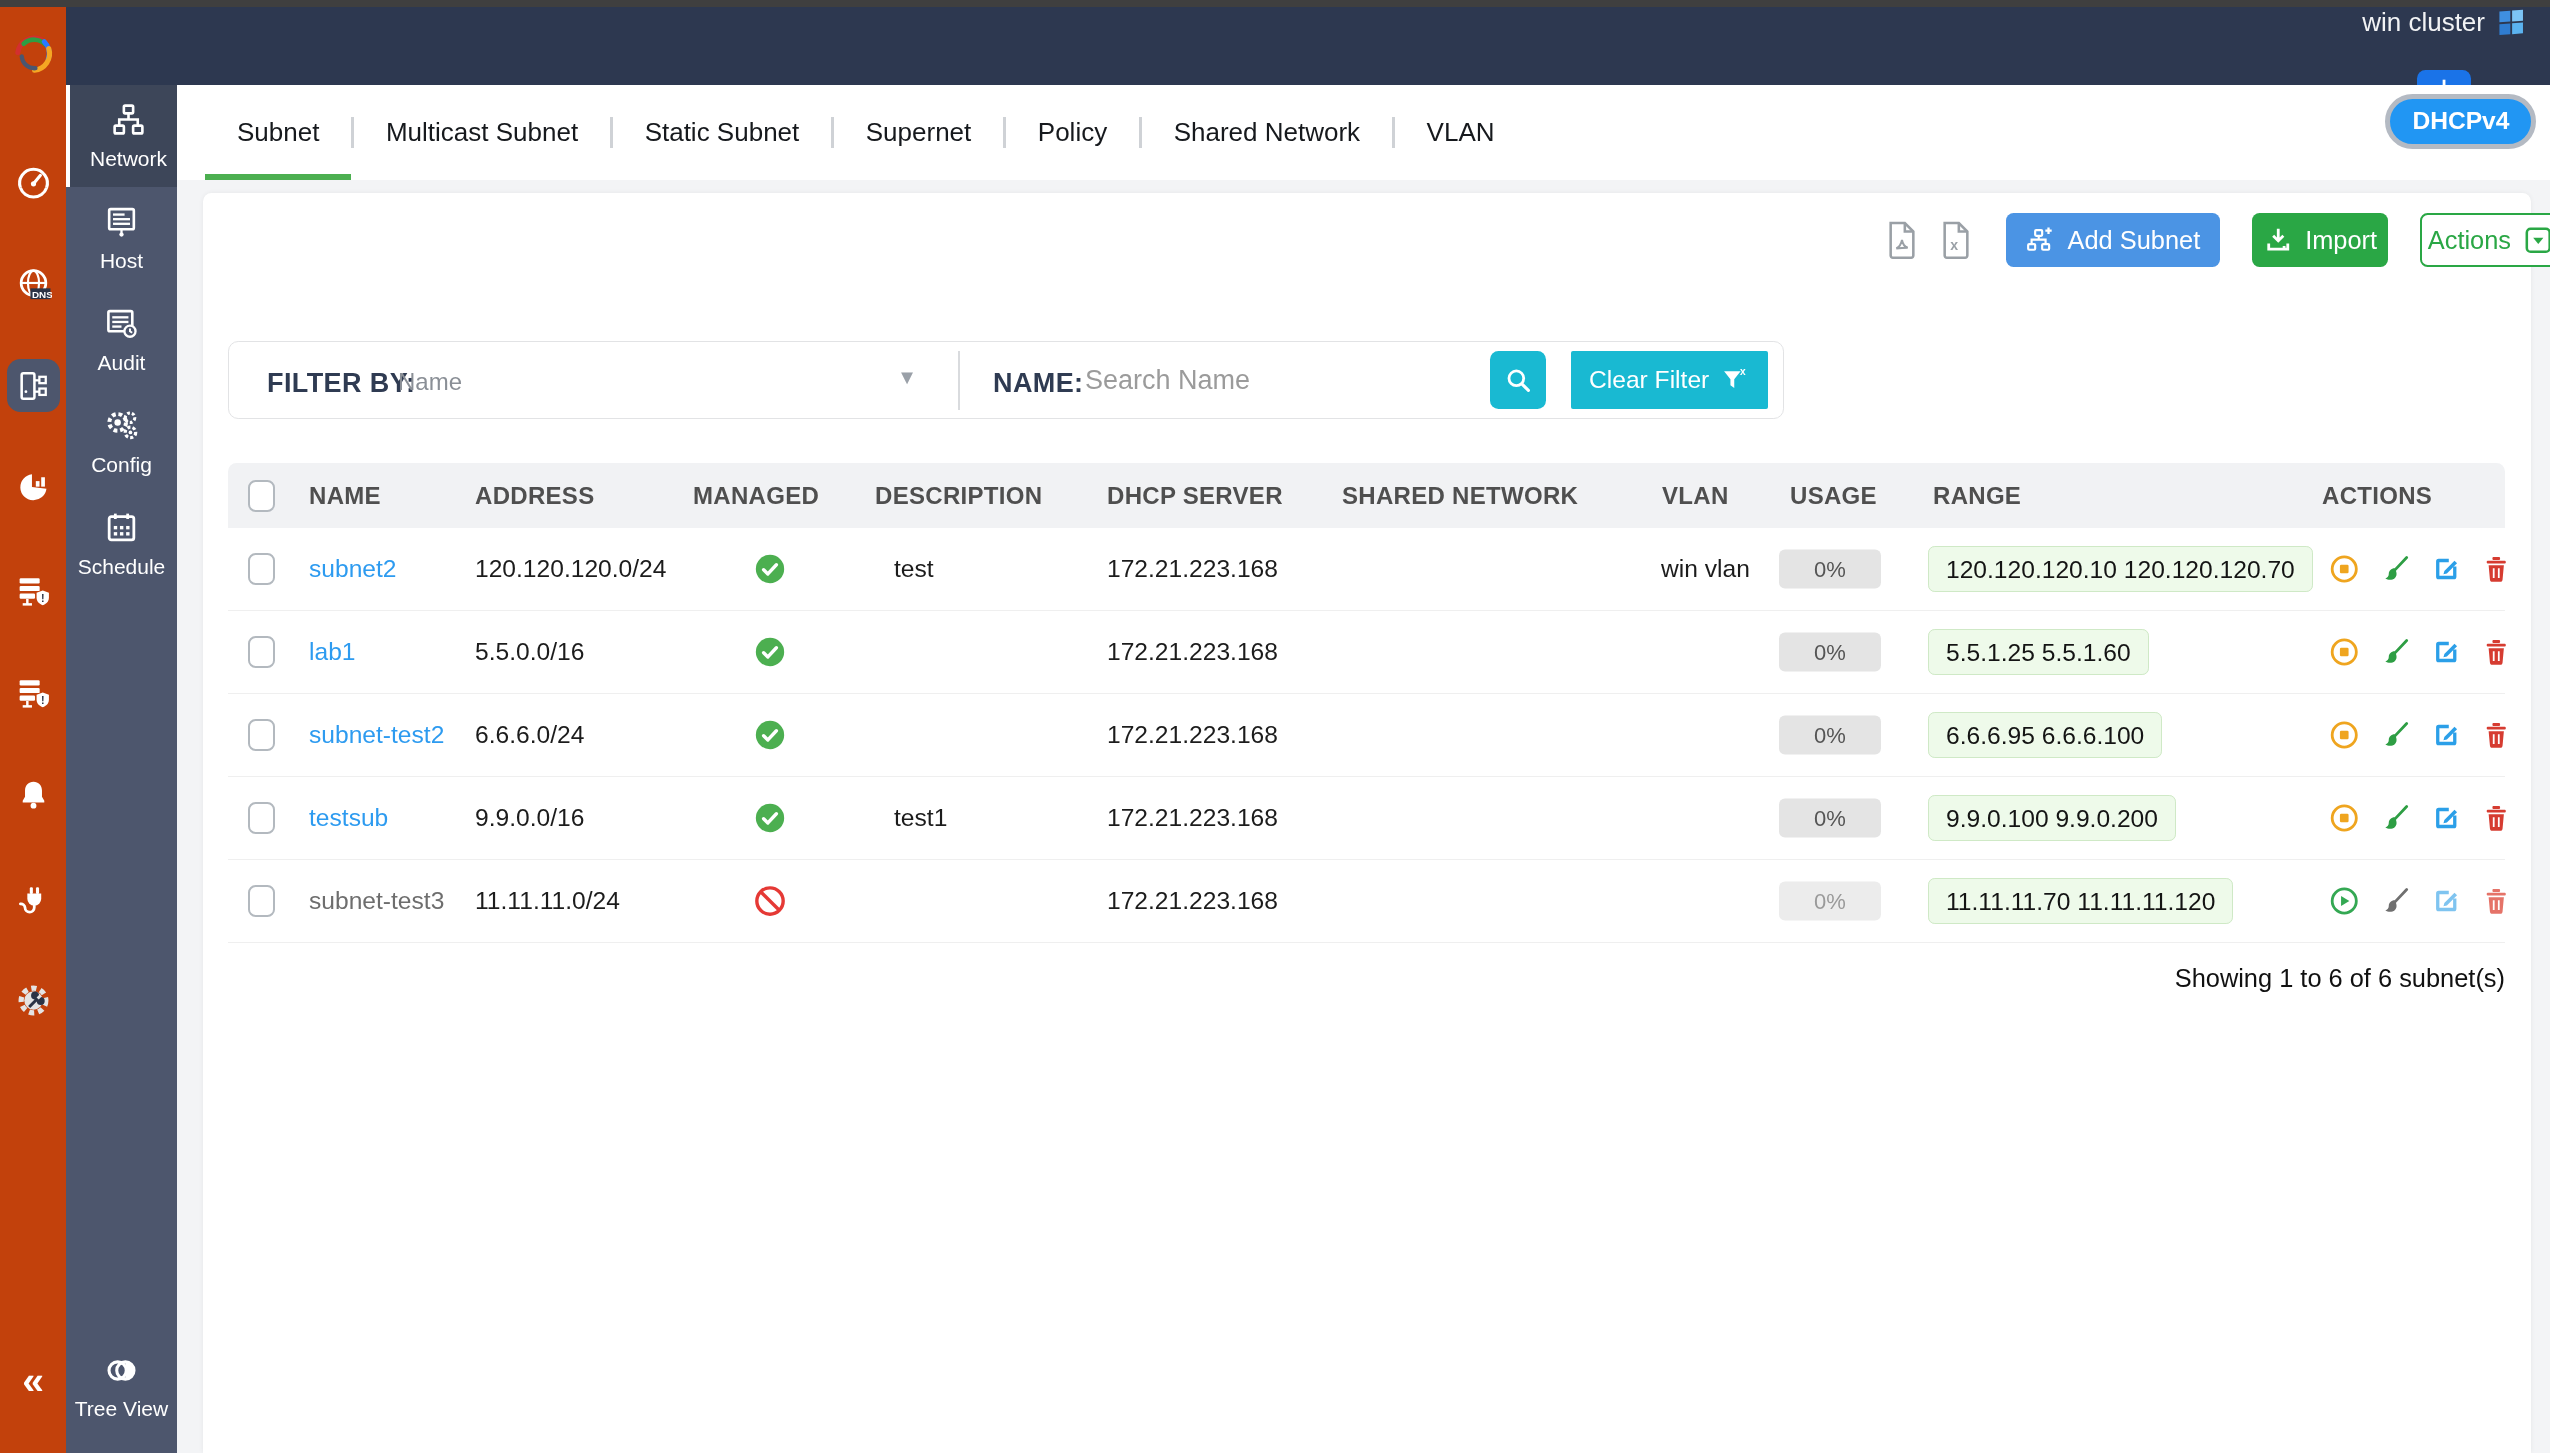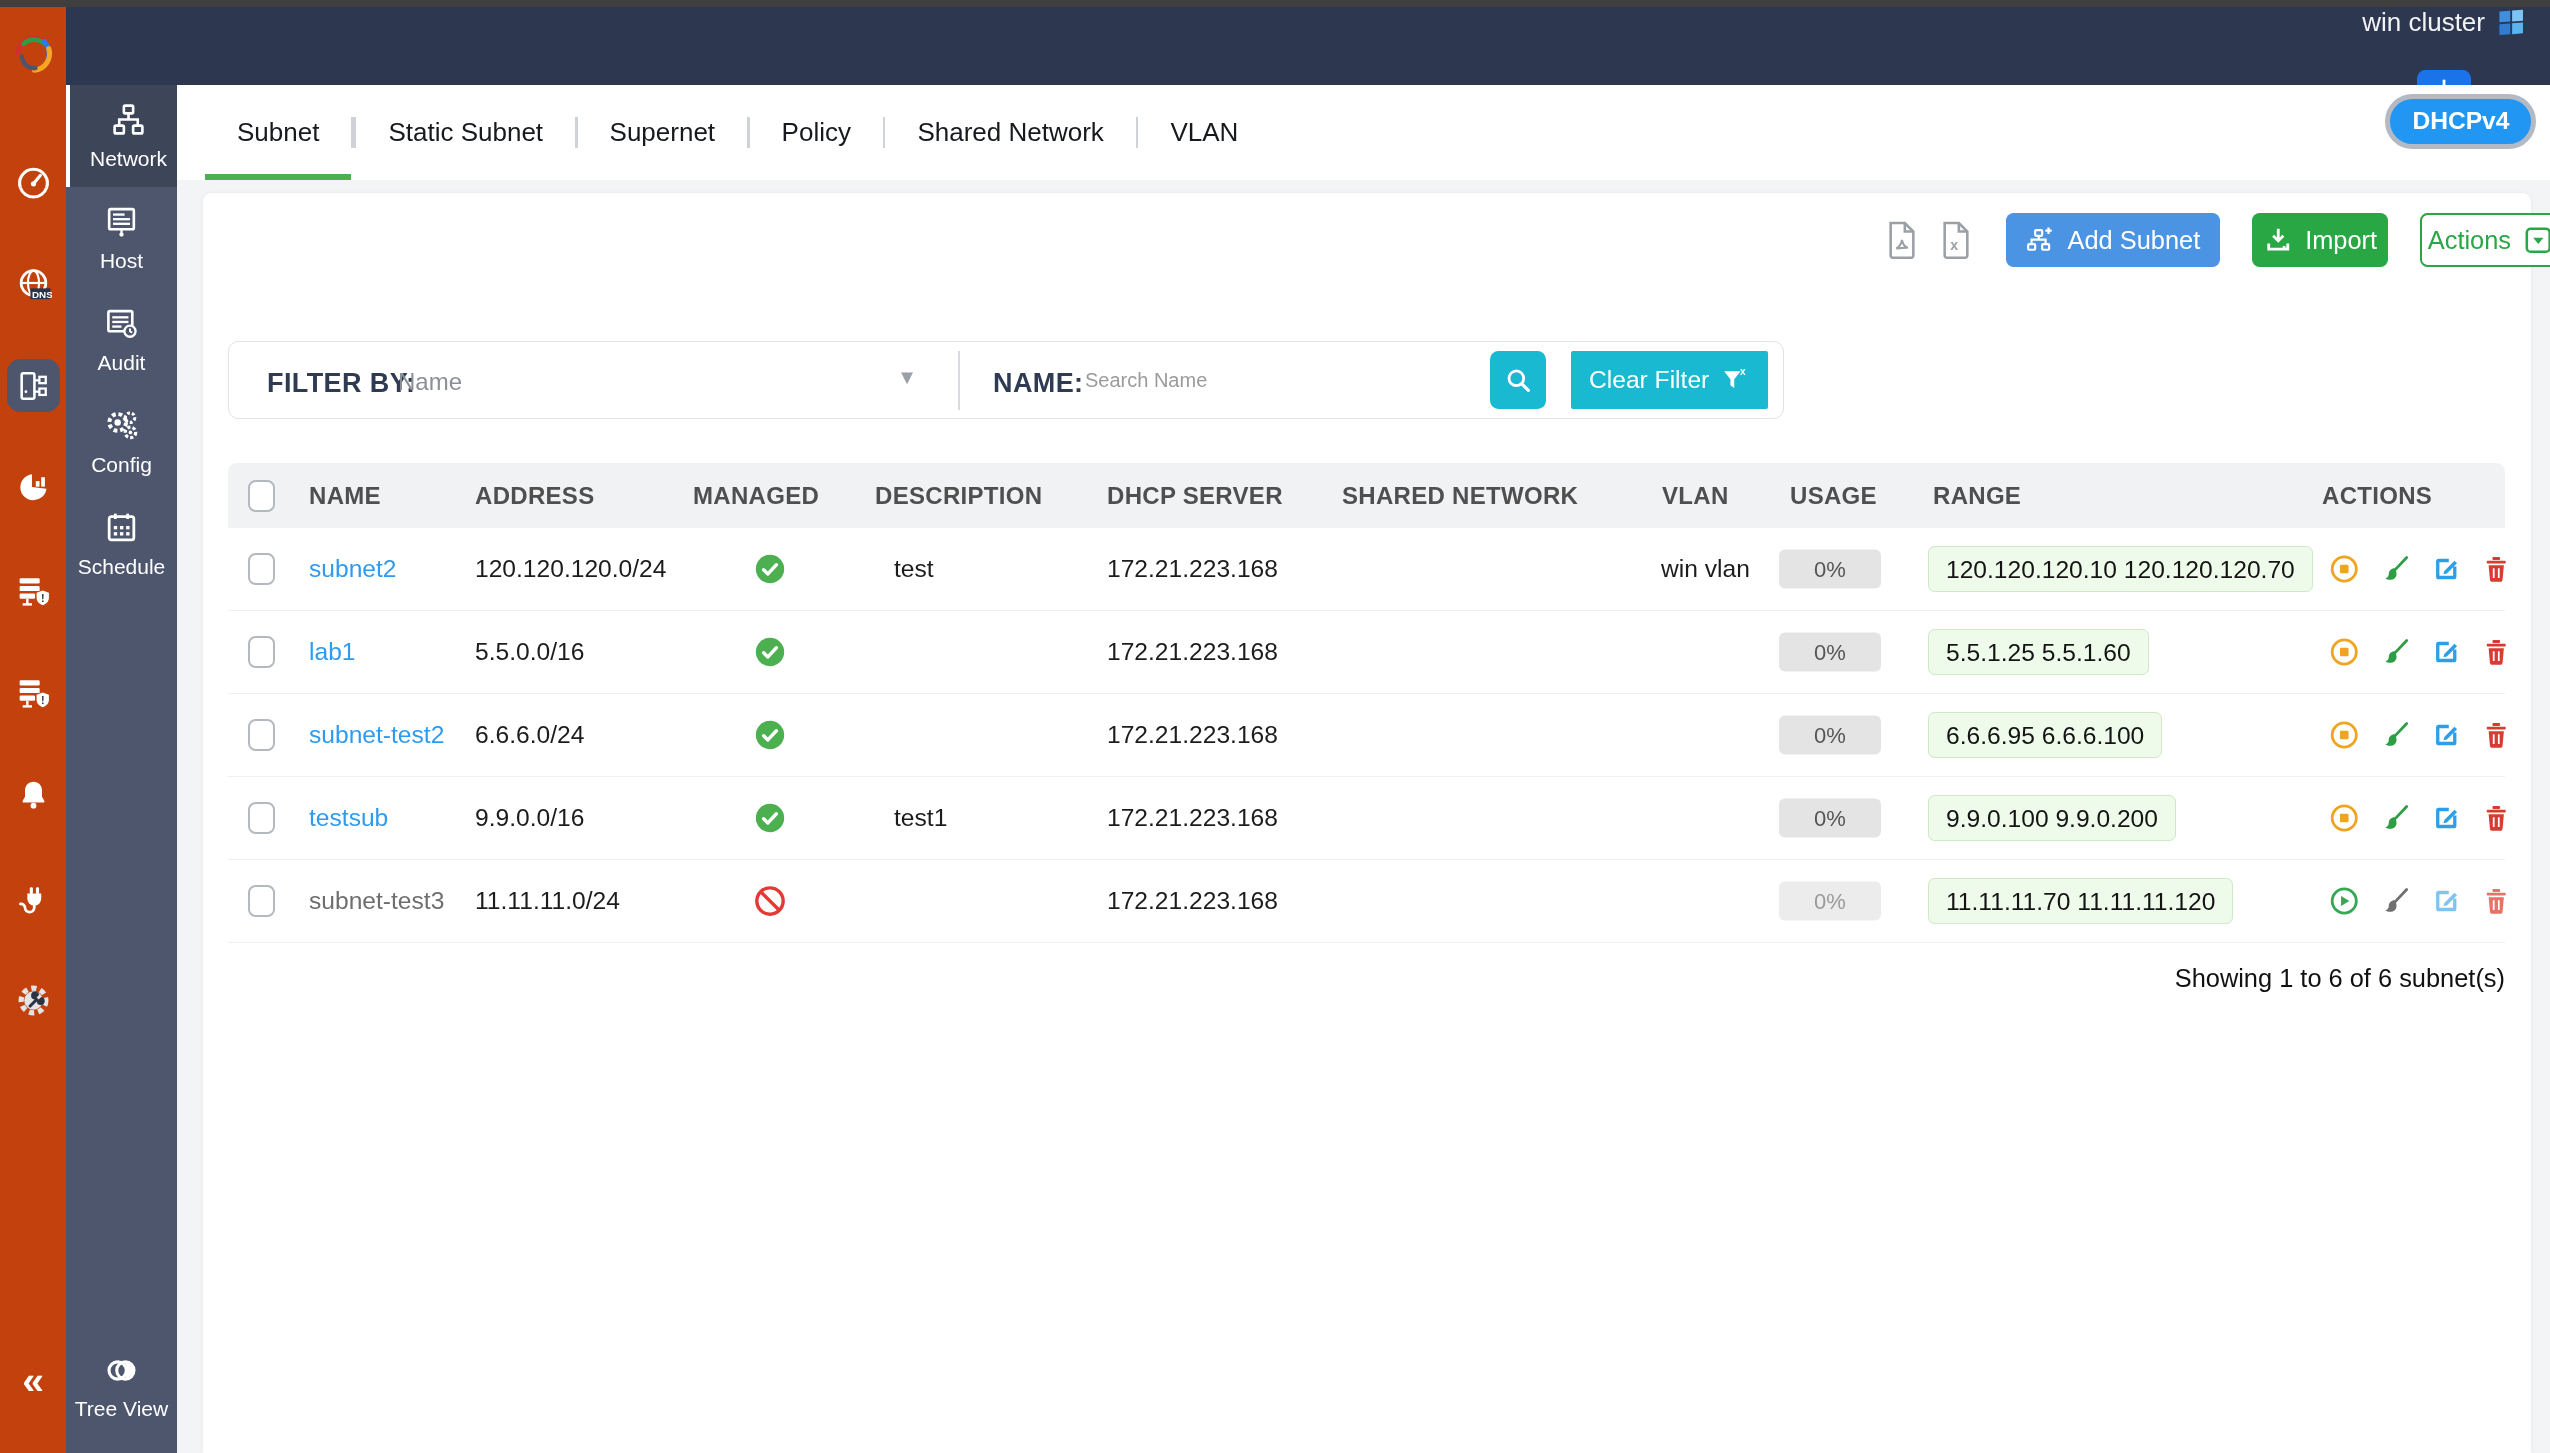--- a/index.html
+++ b/index.html
@@ -52,21 +52,21 @@
   .btn svg { width:30.5px; height:30.5px; }
 
   
   #filter-card { left:228px; top:341px; width:1556px; height:78px; background:#fff; border:1.7px solid #e2e3e5; border-radius:10.2px; }
   .flabel { font-size:27px; font-weight:bold; color:#2f3b52; letter-spacing:0.4px; }
   #filter-by { position:absolute; left:38px; top:26px; }
   #filter-sel { position:absolute; left:169px; top:26px; font-size:24px; color:#8a8f96; cursor:pointer; }
   #filter-caret { position:absolute; left:668px; top:24px; color:#9aa0a8; font-size:20.3px; cursor:pointer; }
   #filter-divider { position:absolute; left:729px; top:8.5px; width:1.7px; height:59px; background:#d9dbde; }
   #name-label { position:absolute; left:764px; top:26px; }
-  #search-input { position:absolute; left:856px; top:13.6px; width:373px; height:49px; border:none; outline:none; font-size:20px; color:#333; font-family:"Liberation Sans",sans-serif; }
+  #search-input { position:absolute; left:856px; top:13.6px; width:373px; height:49px; border:none; outline:none; font-size:27px; color:#333; font-family:"Liberation Sans",sans-serif; }
   #search-input::placeholder { color:#9b9b9b; }
   #search-btn { position:absolute; left:1261px; top:9.3px; width:56px; height:58px; background:#19b9d2; border-radius:8.5px; display:flex; align-items:center; justify-content:center; cursor:pointer; }
   #clear-btn { position:absolute; left:1342px; top:9.3px; width:197px; height:58px; background:#19b9d2; border-radius:2px; color:#fff; font-size:24.6px; display:flex; align-items:center; justify-content:center; gap:10.2px; cursor:pointer; }
   #search-btn svg, #clear-btn svg { width:30.5px; height:30.5px; }
 
   
   #table { left:228px; top:463px; width:2277px; }
   #thead { position:relative; height:65px; background:#f1f2f4; border-radius:8.5px 8.5px 0 0; }
   .hcell { position:absolute; top:50%; transform:translateY(-50%); font-size:24px; font-weight:bold; color:#4f4f4f; letter-spacing:0.3px; white-space:nowrap; }
   .row { position:relative; height:83px; background:#fff; border-bottom:1.7px solid #efefef; }
@@ -288,20 +288,23 @@
     <span>Tree View</span>
   </div>
 </div>
 
 <div class="abs" id="tabbar">
   <div id="tabs">
     <div class="tab active">
         <span>Subnet</span>
       </div>
     <div class="tabsep"></div>
+    <div class="tab">
+        <span>Multicast Subnet</span>
+      </div>
     <div class="tabsep"></div>
     <div class="tab">
         <span>Static Subnet</span>
       </div>
     <div class="tabsep"></div>
     <div class="tab">
         <span>Supernet</span>
       </div>
     <div class="tabsep"></div>
     <div class="tab">

